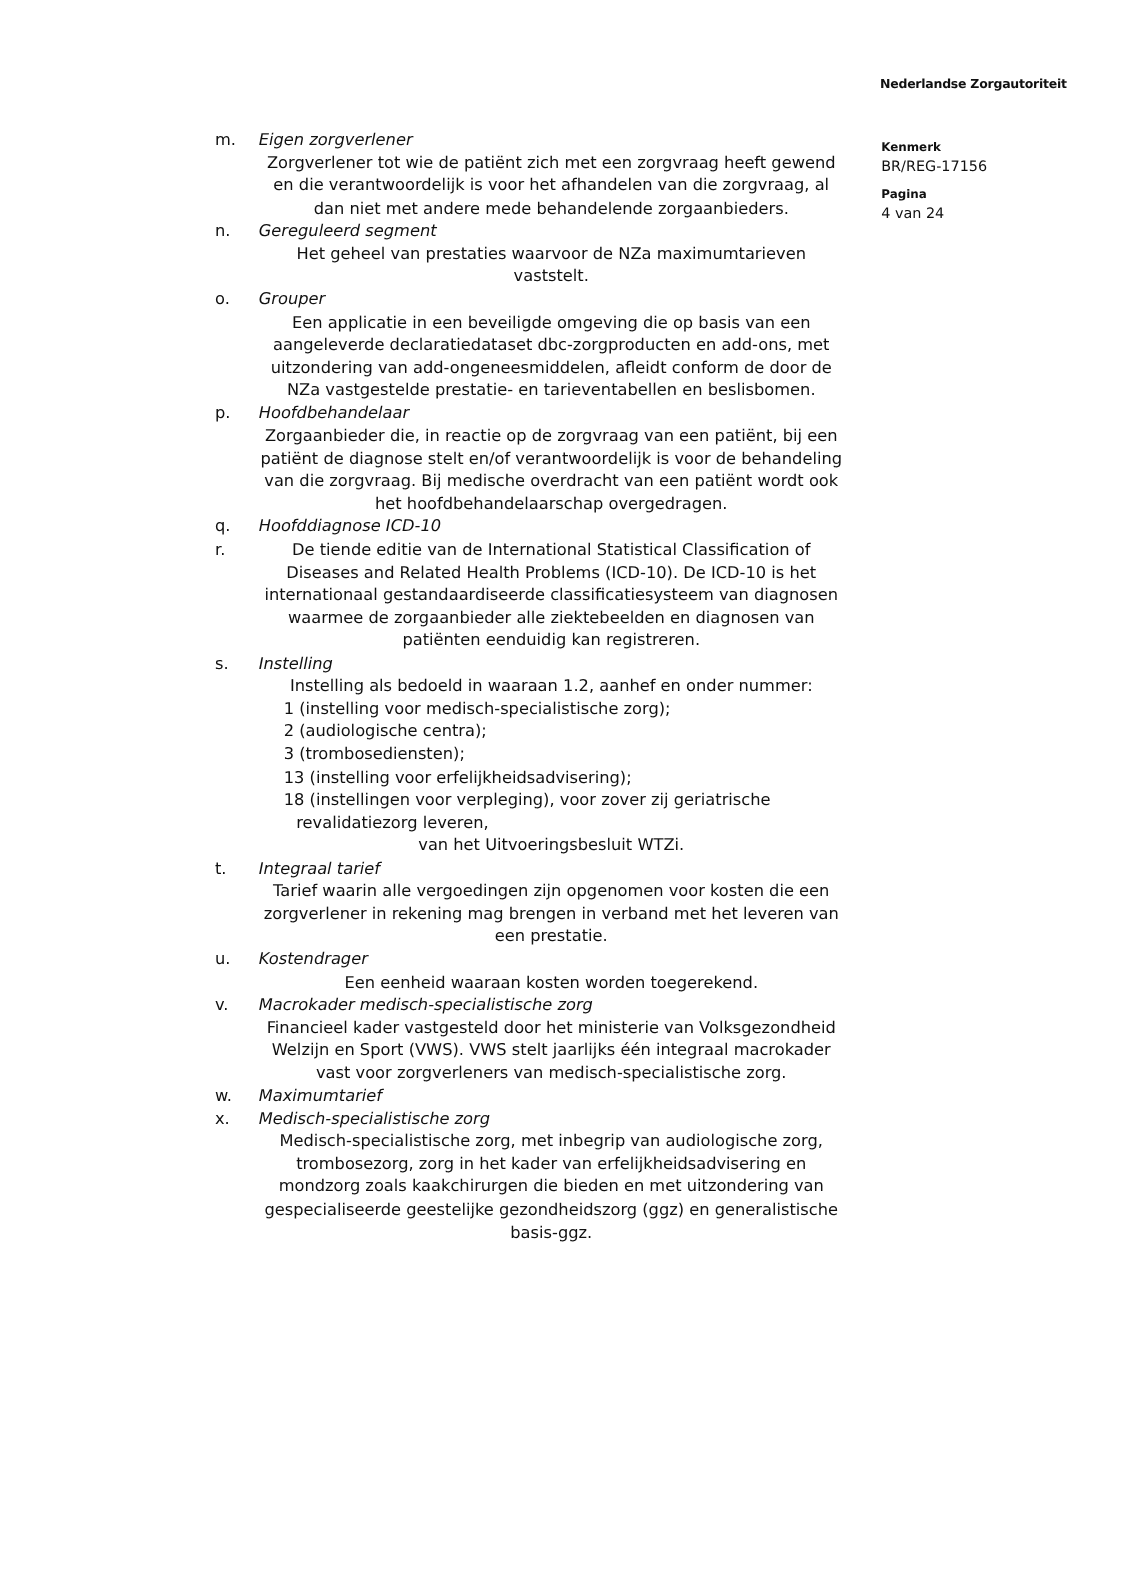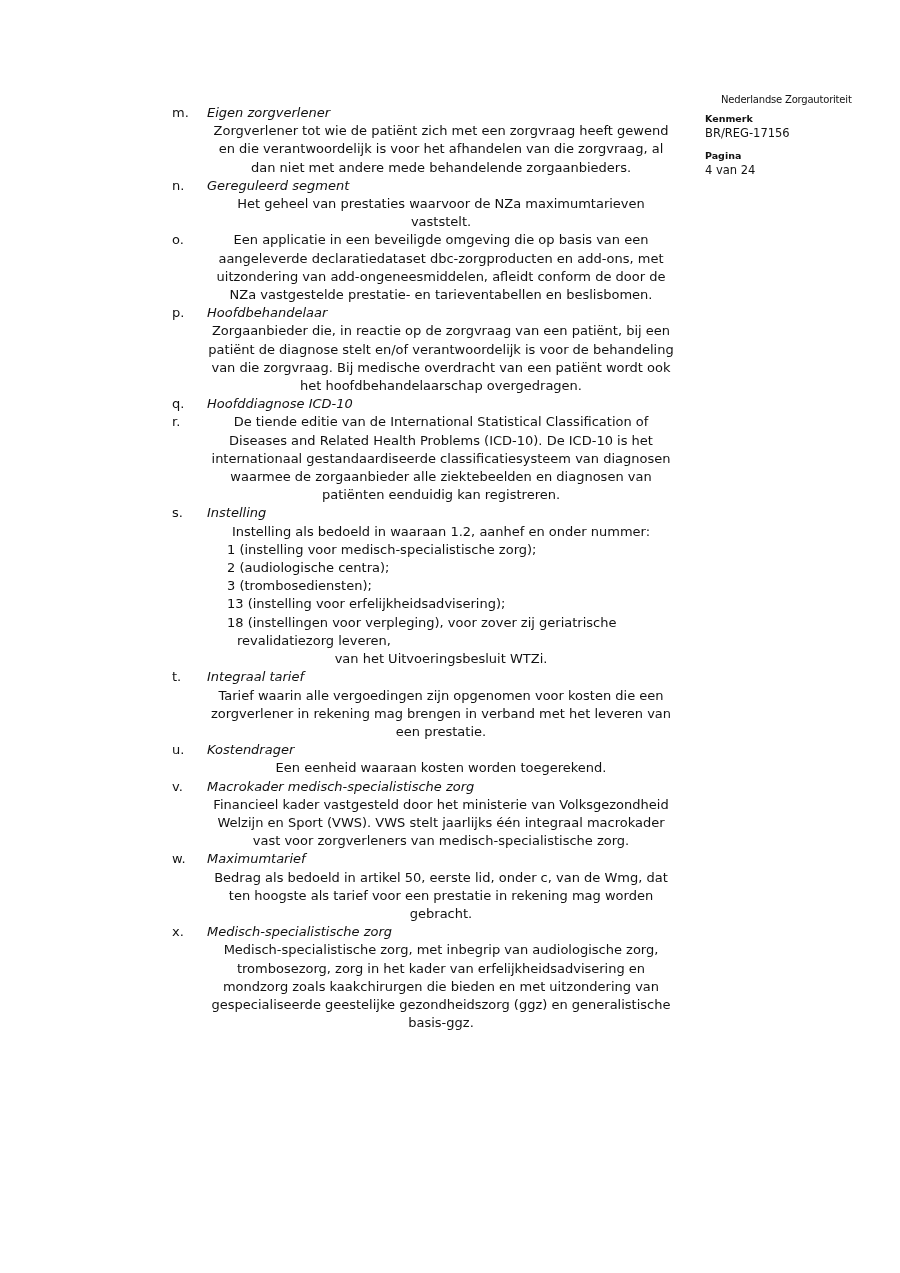--- a/index.html
+++ b/index.html
@@ -11,27 +11,26 @@
     width: 900px;
     height: 1273px;
     position: relative;
     overflow: hidden;
     font-family: "DejaVu Sans", sans-serif;
     color: #111111;
     -webkit-font-smoothing: antialiased;
   }
   .org-title {
     position: absolute;
-    left: 721px;
+    left: 704px;
     top: 62px;
     font-size: 10px;
-    font-weight: normal;
+    font-weight: bold;
     letter-spacing: -0.2px;
     white-space: nowrap;
-    margin-top: 32px;
   }
   .side-meta {
     position: absolute;
     left: 687px;
     top: 113px;
     width: 180px;
     margin-left: 18px;
   }
   .meta-label {
     font-size: 9.5px;
@@ -107,20 +106,21 @@
     <div class="content">
       <div class="term">Gereguleerd segment</div>
       <div class="body-text">Het geheel van prestaties waarvoor de NZa maximumtarieven vaststelt.</div>
 
     </div>
   </div>
 
   <div class="def-item">
     <span class="letter">o.</span>
     <div class="content">
+      <div class="term">Grouper</div>
       <div class="body-text">Een applicatie in een beveiligde omgeving die op basis van een aangeleverde declaratiedataset dbc-zorgproducten en add-ons, met uitzondering van add-ongeneesmiddelen, afleidt conform de door de NZa vastgestelde prestatie- en tarieventabellen en beslisbomen.</div>
 
     </div>
   </div>
 
   <div class="def-item">
     <span class="letter">p.</span>
     <div class="content">
       <div class="term">Hoofdbehandelaar</div>
       <div class="body-text">Zorgaanbieder die, in reactie op de zorgvraag van een patiënt, bij een patiënt de diagnose stelt en/of verantwoordelijk is voor de behandeling van die zorgvraag. Bij medische overdracht van een patiënt wordt ook het hoofdbehandelaarschap overgedragen.</div>
@@ -184,21 +184,20 @@
       <div class="term">Macrokader medisch-specialistische zorg</div>
       <div class="body-text">Financieel kader vastgesteld door het ministerie van Volksgezondheid Welzijn en Sport (VWS). VWS stelt jaarlijks één integraal macrokader vast voor zorgverleners van medisch-specialistische zorg.</div>
 
     </div>
   </div>
 
   <div class="def-item">
     <span class="letter">w.</span>
     <div class="content">
       <div class="term">Maximumtarief</div>
-      <div class="body-text">Bedrag als bedoeld in artikel 50, eerste lid, onder c, van de Wmg, dat ten hoogste als tarief voor een prestatie in rekening mag worden gebracht.</div>
 
     </div>
   </div>
 
   <div class="def-item">
     <span class="letter">x.</span>
     <div class="content">
       <div class="term">Medisch-specialistische zorg</div>
       <div class="body-text">Medisch-specialistische zorg, met inbegrip van audiologische zorg, trombosezorg, zorg in het kader van erfelijkheidsadvisering en mondzorg zoals kaakchirurgen die bieden en met uitzondering van gespecialiseerde geestelijke gezondheidszorg (ggz) en generalistische basis-ggz.</div>
 

